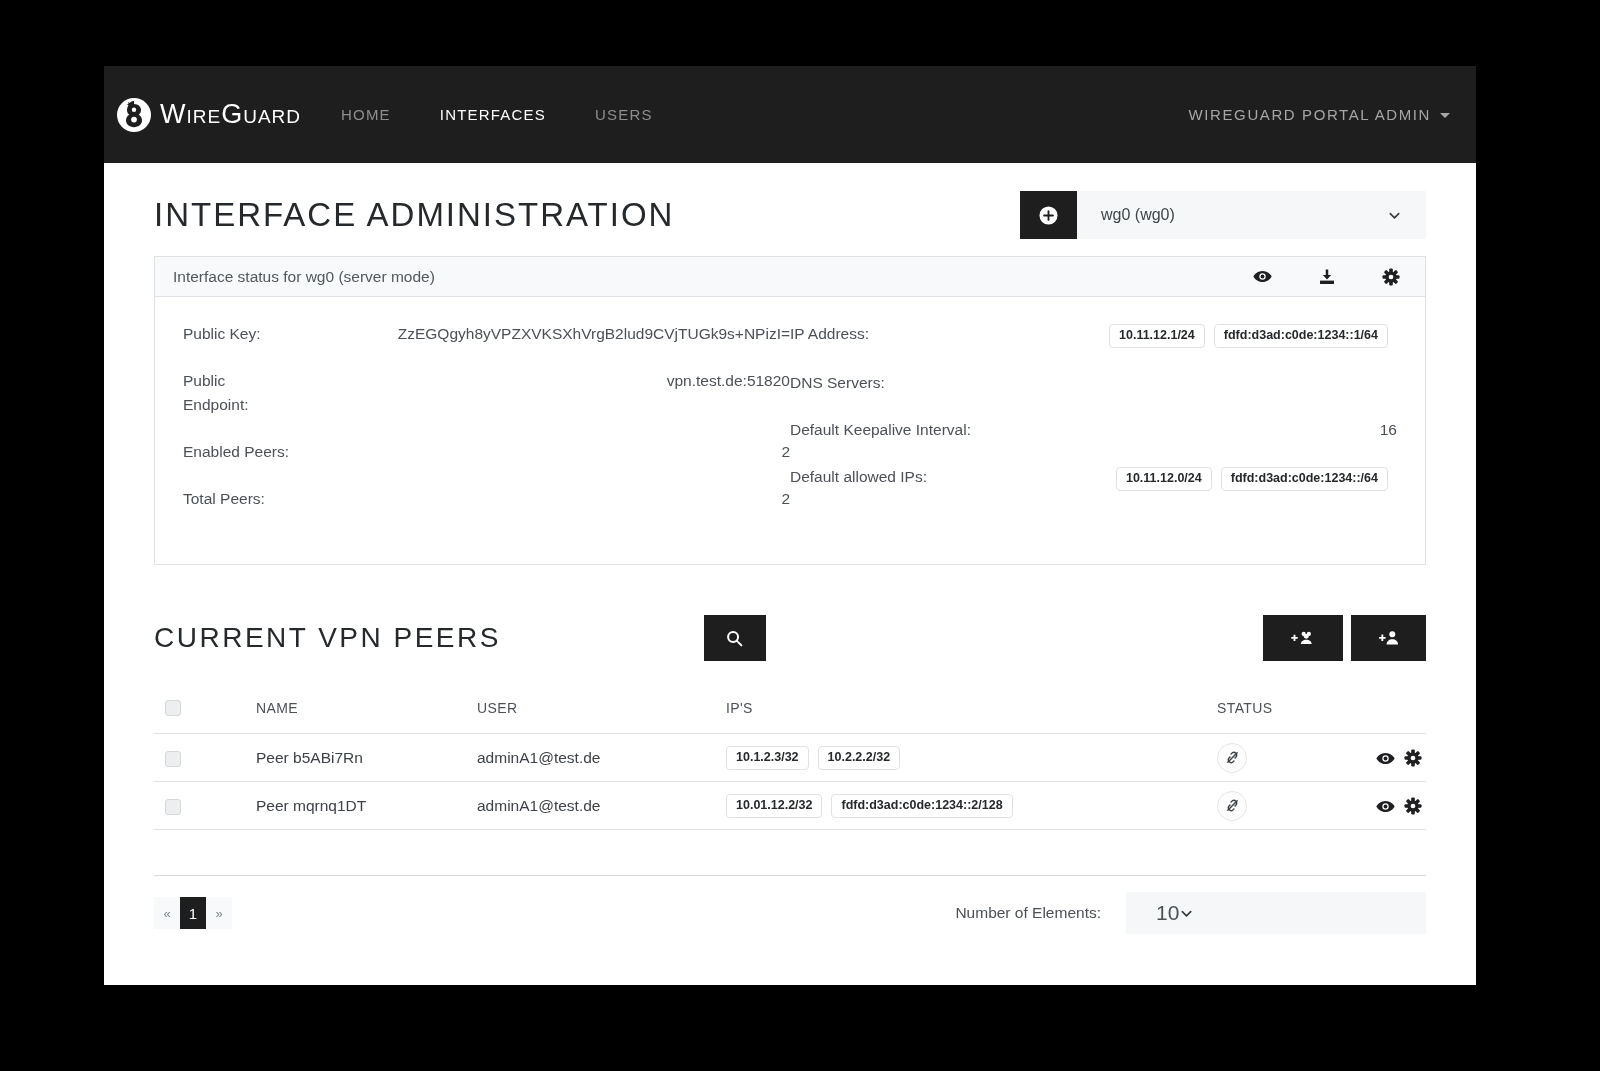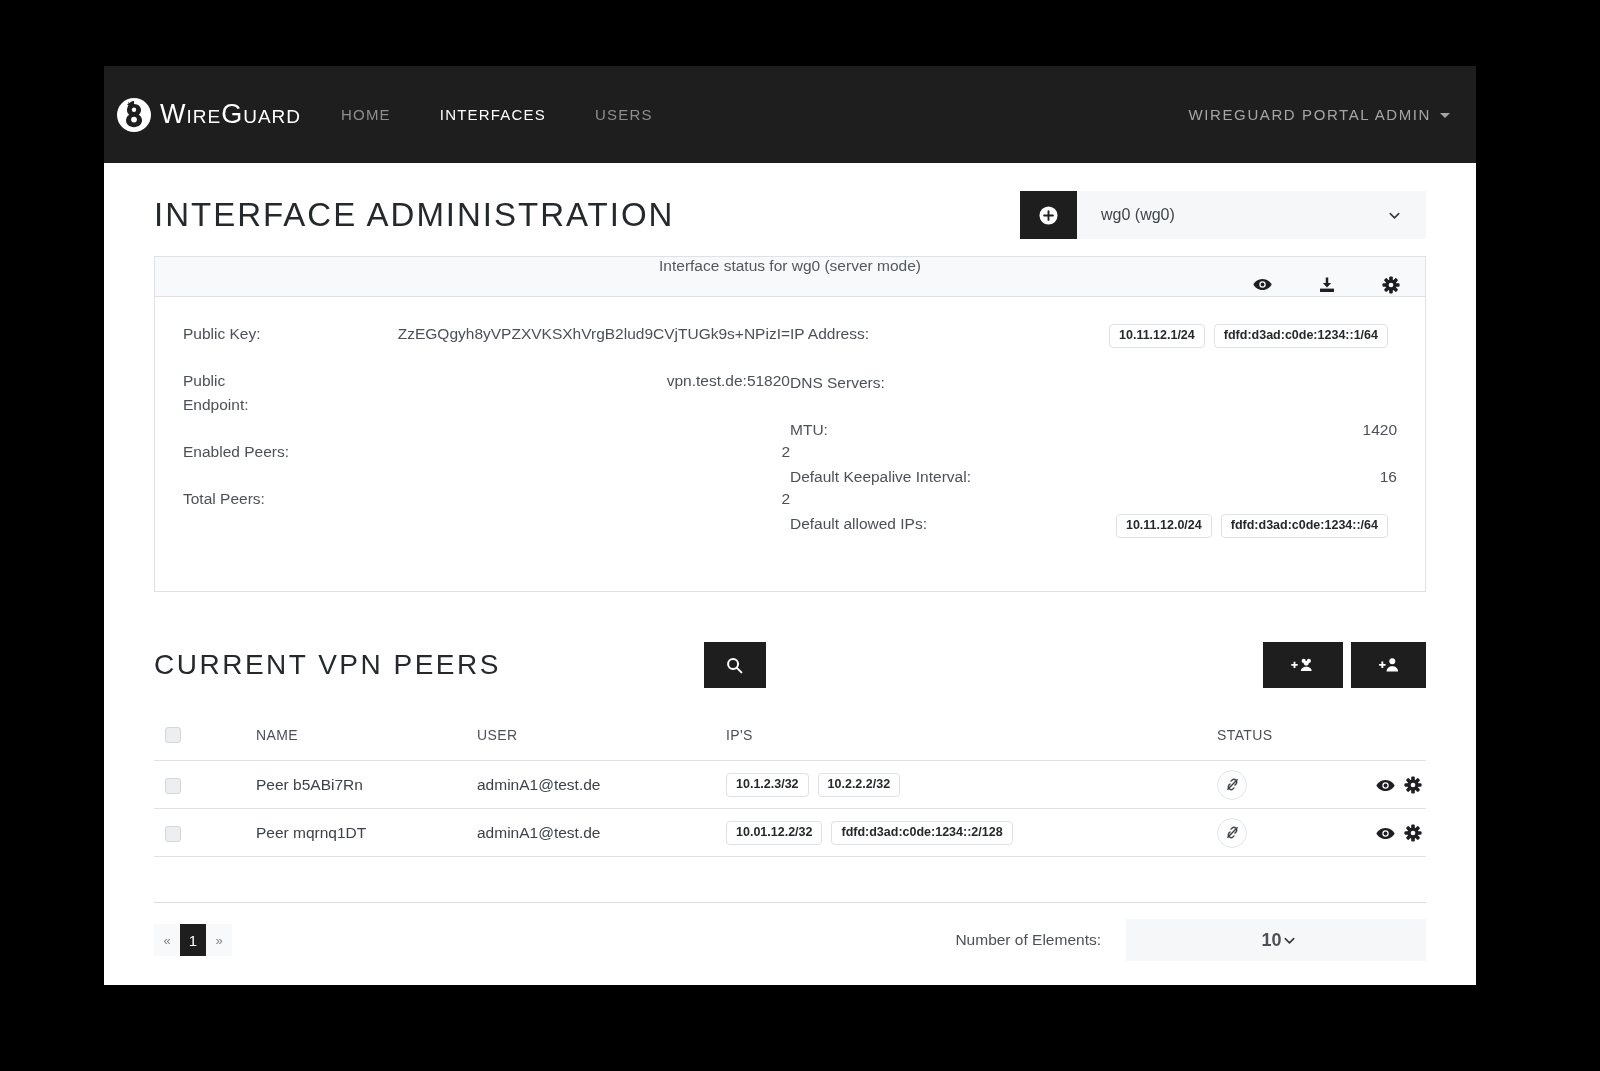--- a/index.html
+++ b/index.html
@@ -19,21 +19,21 @@
   
   .main { padding:0 50px; }
   .page-head { display:flex; justify-content:space-between; align-items:center; margin-top:28px; }
   h1 { font-size:33px; letter-spacing:2px; color:#26292c; font-weight:500; }
   .iface-group { display:flex; width:406px; height:48px;text-align:center; }
   .btn-square { width:57px; background:#1e1e1e; border:none; display:flex; align-items:center; justify-content:center; cursor:pointer; }
   .flat-select { flex:1; background:#f6f7f8; display:flex; align-items:center; justify-content:space-between; padding:0 24px; color:#3f454b; font-size:16px; cursor:pointer; }
 
   
   .card { margin-top:17px; border:1px solid #dee2e6; }
-  .card-head { height:40px; background:#f8f9fa; border-bottom:1px solid #dee2e6; display:flex; align-items:center; padding:0 18px; color:#52585e; font-size:15.5px;flex-direction:column; }
+  .card-head { height:40px; background:#f8f9fa; border-bottom:1px solid #dee2e6; display:flex; align-items:center; padding:0 18px; color:#52585e; font-size:15.5px; }
   .card-head-icons { margin-left:auto; display:flex; gap:46px; padding-right:7px; }
   .icon-btn { background:none; border:none; cursor:pointer; display:flex; align-items:center; }
   .card-body { display:flex; padding:25px 28px 30px; }
   .scol { width:50%; }
   .srow { display:flex; align-items:flex-start; margin-bottom:23px;justify-content:space-between; }
   .slabel, .svalue { font-size:15.5px; line-height:24px; color:#4c5157; }
   .scol-left .slabel { width:112px; }
   .scol-left .svalue { margin-left:33px; }
   .scol-right .slabel { width:240px; }
   .scol-right .svalue { margin-left:28px; }
@@ -60,21 +60,21 @@
   .cell-actions { text-align:right; padding-right:4px !important; }
   .cell-actions .icon-btn { display:inline-flex; vertical-align:middle; margin-left:9px; }
 
   .divider { border-top:1px solid #d9dcdf; margin-top:45px; }
   .table-footer { display:flex; align-items:center; margin-top:16px; }
   .pagination { display:flex; }
   .page-item { min-width:26px; height:32px; display:flex; align-items:center; justify-content:center; font-size:13px; color:#7a828a; background:#f8f9fa; cursor:pointer; padding:0 7px; }
   .page-item.active { background:#1e1e1e; color:#fff; font-size:15px; }
   .footer-right { margin-left:auto; display:flex; align-items:center; }
   .footer-label { font-size:15.5px; color:#4c5157; margin-right:25px; }
-  .elements-select { width:300px; height:42px; background:#f6f7f8; display:flex; align-items:center; justify-content:center; padding:0 24px 0 30px; color:#4c5157; font-size:18px; cursor:pointer;font-weight:bold; }
+  .elements-select { width:300px; height:42px; background:#f6f7f8; display:flex; align-items:center; justify-content:flex-start; padding:0 24px 0 30px; color:#4c5157; font-size:21px; cursor:pointer; }
 </style>
 </head>
 <body>
 
 <div class="sheet">
 
   <div class="navbar">
     <div class="brand">
       <svg width="36" height="36" viewBox="0 0 36 36">
         <circle cx="18" cy="18" r="17" fill="#fff"></circle>
@@ -166,24 +166,20 @@
             </div>
           </div>
         <div class="scol scol-right" id="status-right">
             <div class="srow">
               <div class="slabel">IP Address:</div>
               <div class="svalue"><span class="badge">10.11.12.1/24</span><span class="badge">fdfd:d3ad:c0de:1234::1/64</span></div>
             </div>
             <div class="srow">
               <div class="slabel">DNS Servers:</div>
               <div class="svalue"></div>
-            </div>
-            <div class="srow">
-              <div class="slabel">MTU:</div>
-              <div class="svalue">1420</div>
             </div>
             <div class="srow">
               <div class="slabel">Default Keepalive Interval:</div>
               <div class="svalue">16</div>
             </div>
             <div class="srow">
               <div class="slabel">Default allowed IPs:</div>
               <div class="svalue"><span class="badge">10.11.12.0/24</span><span class="badge">fdfd:d3ad:c0de:1234::/64</span></div>
             </div>
           </div>

